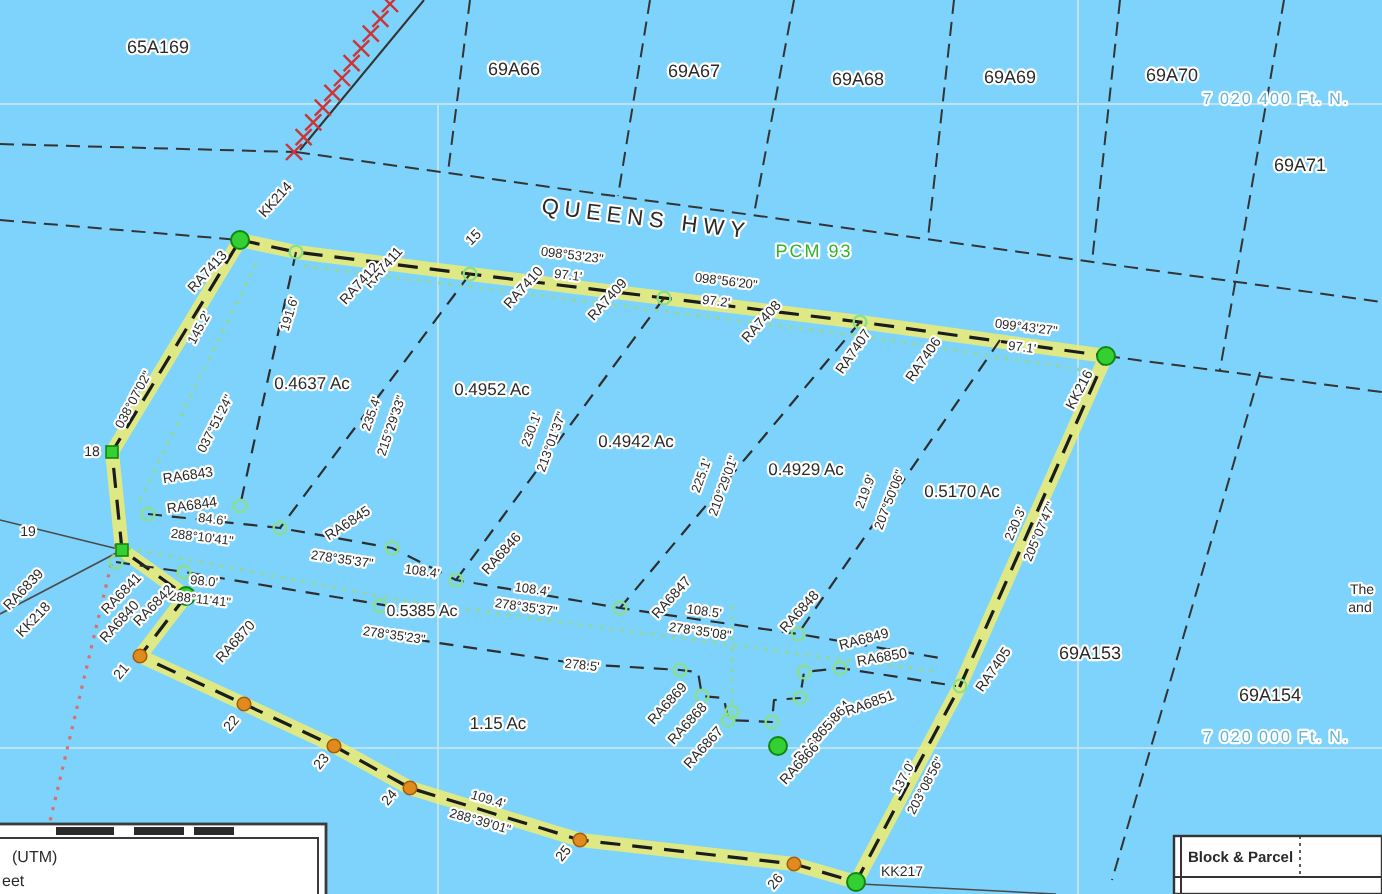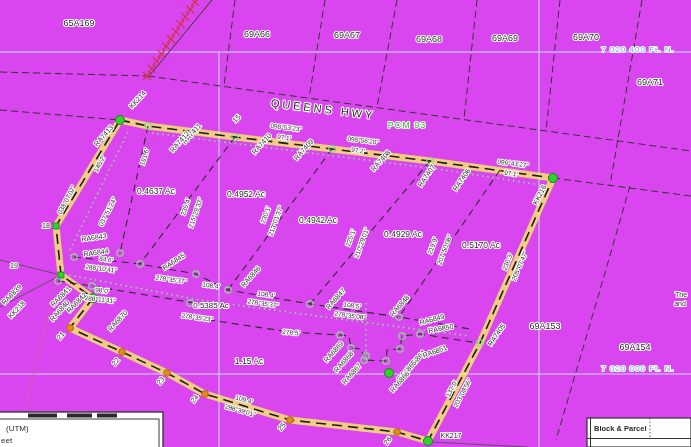--- a/index.html
+++ b/index.html
@@ -1,16 +1,16 @@
 <!DOCTYPE html>
 <html><head>
 <meta charset="utf-8">
 <style>
   html,body{margin:0;padding:0;background:#fff;}
-  #viewport{position:relative;width:691px;height:447px;overflow:hidden;background:#d946ef;
+  #viewport{position:relative;width:691px;height:447px;overflow:hidden;background:#7dd3fc;
             font-family:"Liberation Sans", sans-serif;}
   svg text{font-family:"Liberation Sans", sans-serif;}
 </style>
 </head>
 <body>
 
 <div id="viewport">
   <svg id="map" width="691" height="447" viewBox="0 0 691 447">
     <g>
         <polyline points="0,52 691,52" fill="none" stroke="#bfe2f2" stroke-width="1" stroke-linejoin="round"></polyline>

